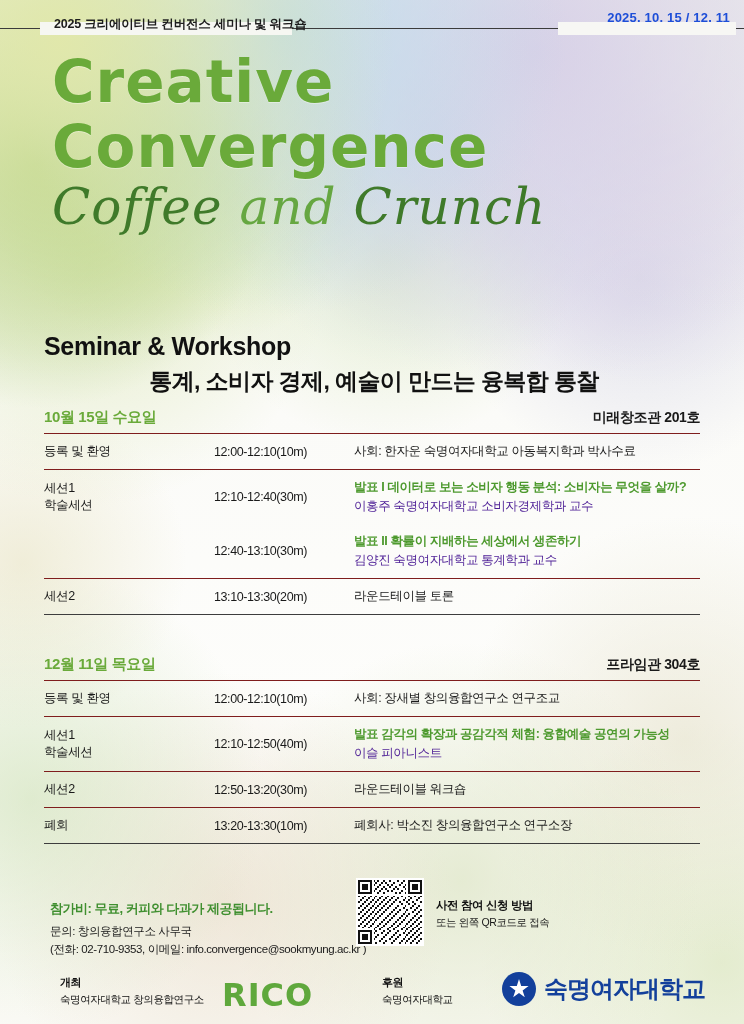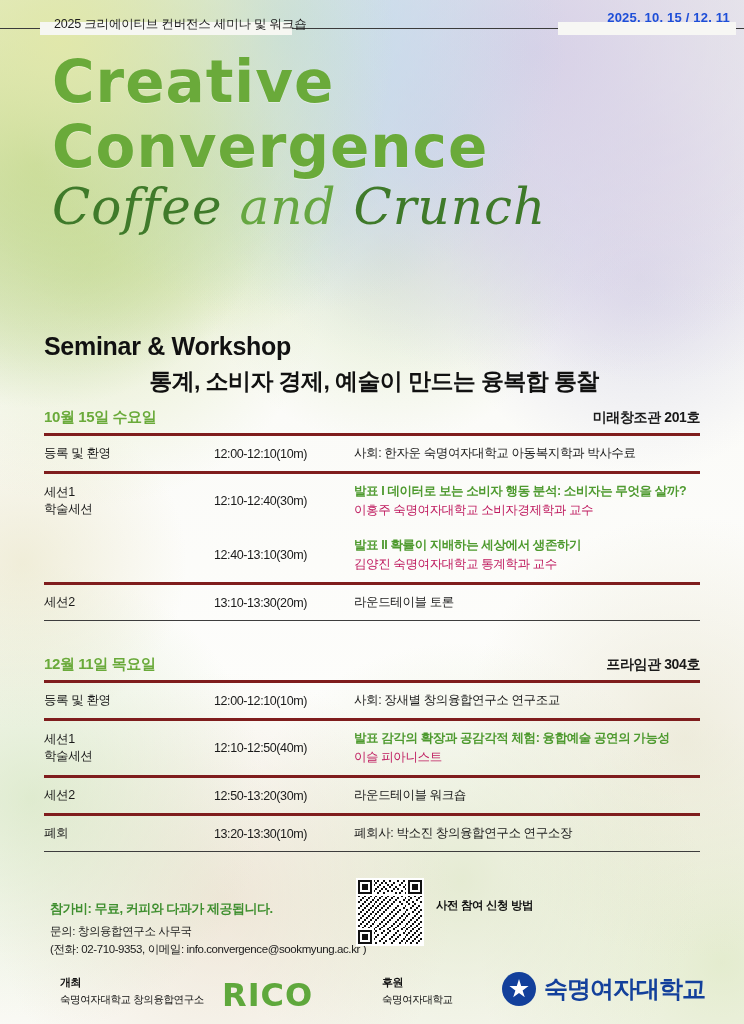--- a/index.html
+++ b/index.html
@@ -32,21 +32,21 @@
       radial-gradient(circle at 92% 72%, rgba(226,222,196,0.55) 0%, rgba(226,222,196,0) 22%),
       radial-gradient(circle at 97% 94%, rgba(212,226,180,0.6) 0%, rgba(212,226,180,0) 20%),
       linear-gradient(180deg,#f7f8f3 0%, #fbfbf8 40%, #fdfdfb 70%, #fbfaf6 100%);
   }
   .topline {
     position:absolute; left:0; right:0; top:28px; height:1px;
     background:#3b3b3b;
   }
   .top-left-label {
     position:absolute; left:54px; top:16px;
-    font-size:12.5px; font-weight:normal; color:#1d1d1d; letter-spacing:-0.2px;
+    font-size:12.5px; font-weight:bold; color:#1d1d1d; letter-spacing:-0.2px;
     background:transparent; padding-right:6px;
     z-index:3;
   }
   .top-right-label {
     position:absolute; right:14px; top:10px;
     font-size:13px; font-weight:bold; color:#1d4ed8; letter-spacing:0.2px;
     z-index:3;
   }
   .mask-left {
     position:absolute; left:40px; top:22px; width:252px; height:13px;
@@ -77,29 +77,29 @@
 
   .schedule { position:absolute; left:44px; width:656px; }
   .sched-a { top:408px; }
   .sched-b { top:655px; }
 
   .sched-head { display:flex; justify-content:space-between; align-items:flex-end; padding-bottom:6px; }
   .sched-date { font-size:15px; font-weight:bold; color:#6aaa3a; letter-spacing:-0.4px; }
   .sched-room { font-size:14px; font-weight:bold; color:#1a1a1a; letter-spacing:-0.4px; }
 
   table.rows { width:100%; border-collapse:collapse; table-layout:fixed; }
-  table.rows tr { border-top:3px solid #7f1d1d; }
+  table.rows tr { border-top:1px solid #7f1d1d; }
   table.rows tr.last { border-bottom:1px solid #3d3d3d; }
   table.rows td { vertical-align:middle; padding:9px 0; font-size:12.5px; color:#1a1a1a; letter-spacing:-0.4px; }
   td.c-label { width:170px; padding-left:6px; }
   td.c-time { width:140px; }
   td.c-desc { padding-right:6px; }
   .lab-main { line-height:1.35; }
   .green-b { color:#4e9a2f; font-weight:bold; }
-  .desc-sub { color:#be185d; margin-top:2px; }
+  .desc-sub { color:#4c1d95; margin-top:2px; }
   .nb { border-top:none !important; }
 
   .footer-info { position:absolute; left:50px; top:900px; width:350px; }
   .fi-1 { font-size:13px; font-weight:bold; color:#3f8f2f; letter-spacing:-0.5px; }
   .fi-2 { font-size:11.5px; color:#1a1a1a; margin-top:6px; letter-spacing:-0.4px; }
   .fi-3 { font-size:11.5px; color:#1a1a1a; margin-top:3px; letter-spacing:-0.4px; }
 
   .qr-wrap { position:absolute; left:356px; top:878px; }
   .qr { width:68px; height:68px; background:#ffffff; padding:2px; }
   .qr svg { display:block; }
@@ -543,20 +543,21 @@
           <rect x="24" y="32" width="1" height="1"></rect>
           <rect x="27" y="32" width="1" height="1"></rect>
           <rect x="30" y="32" width="1" height="1"></rect>
       </g>
     </svg>
   </div>
 </div>
 
 <div class="apply">
   <div class="ap-title">사전 참여 신청 방법</div>
+  <div class="ap-line">또는 왼쪽 QR코드로 접속</div>
 </div>
 
 <div class="bottom-bar"></div>
 
 <div class="org">
   <div class="org-k">개최</div>
   <div class="org-v">숙명여자대학교 창의융합연구소</div>
 </div>
 
 <div class="rico">

